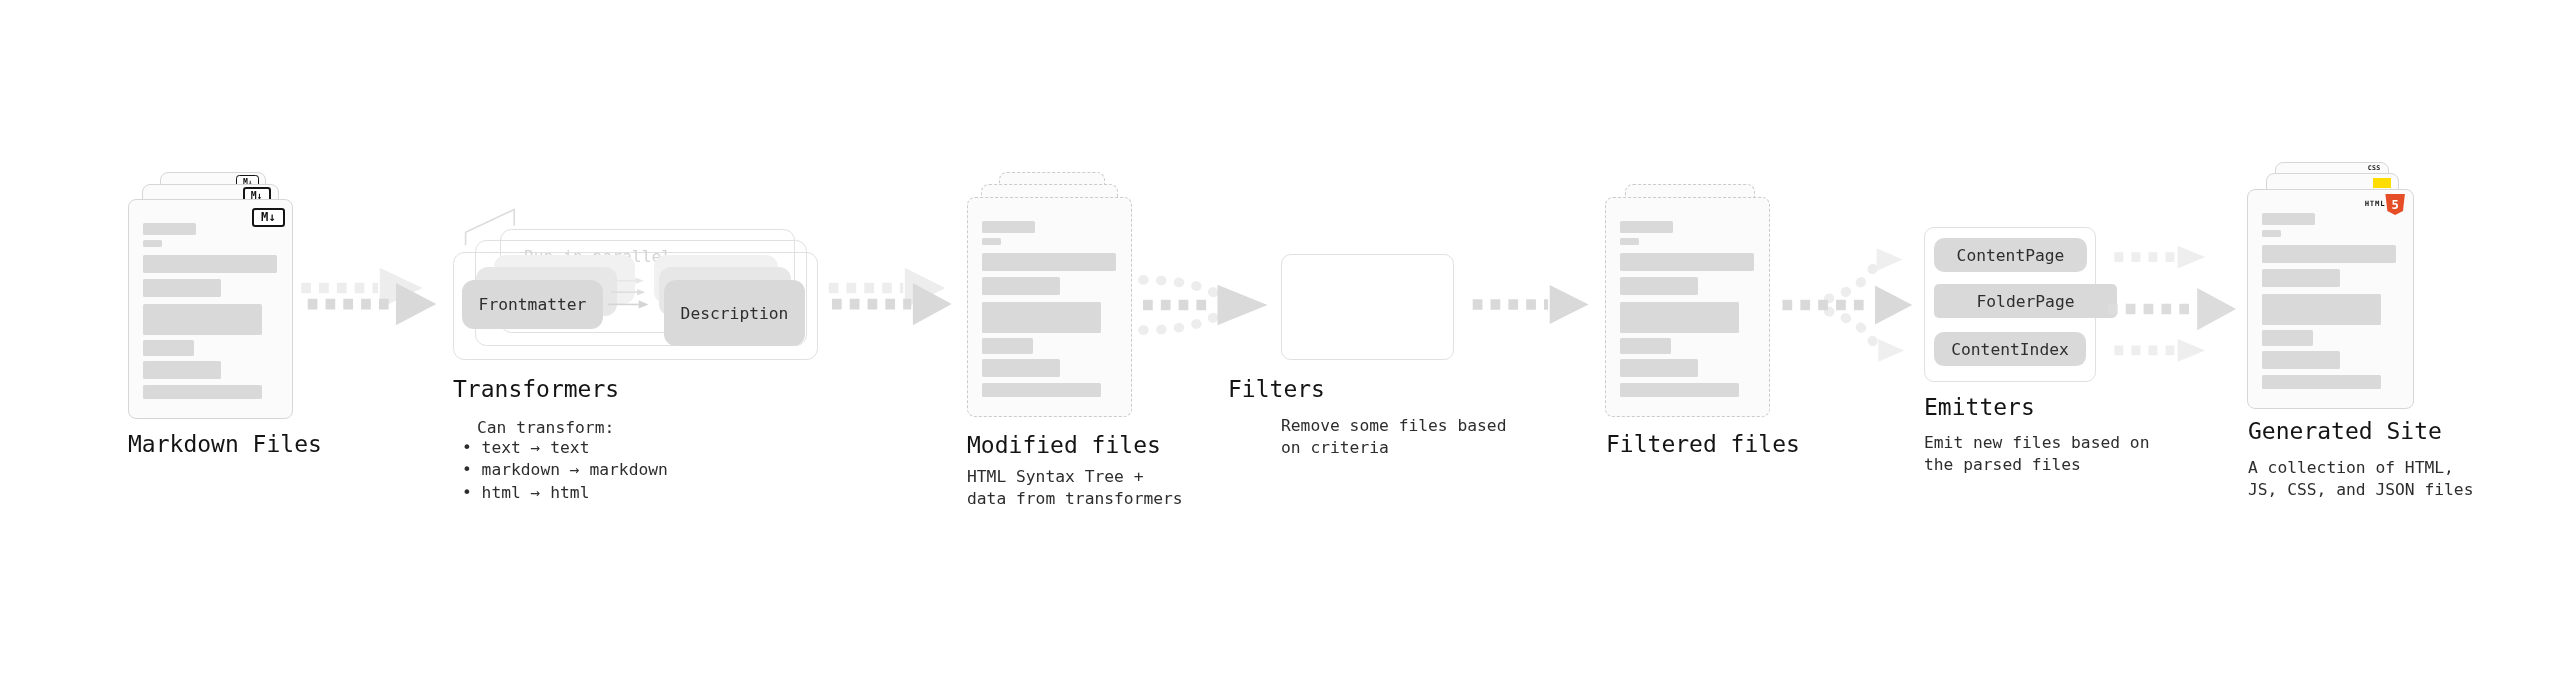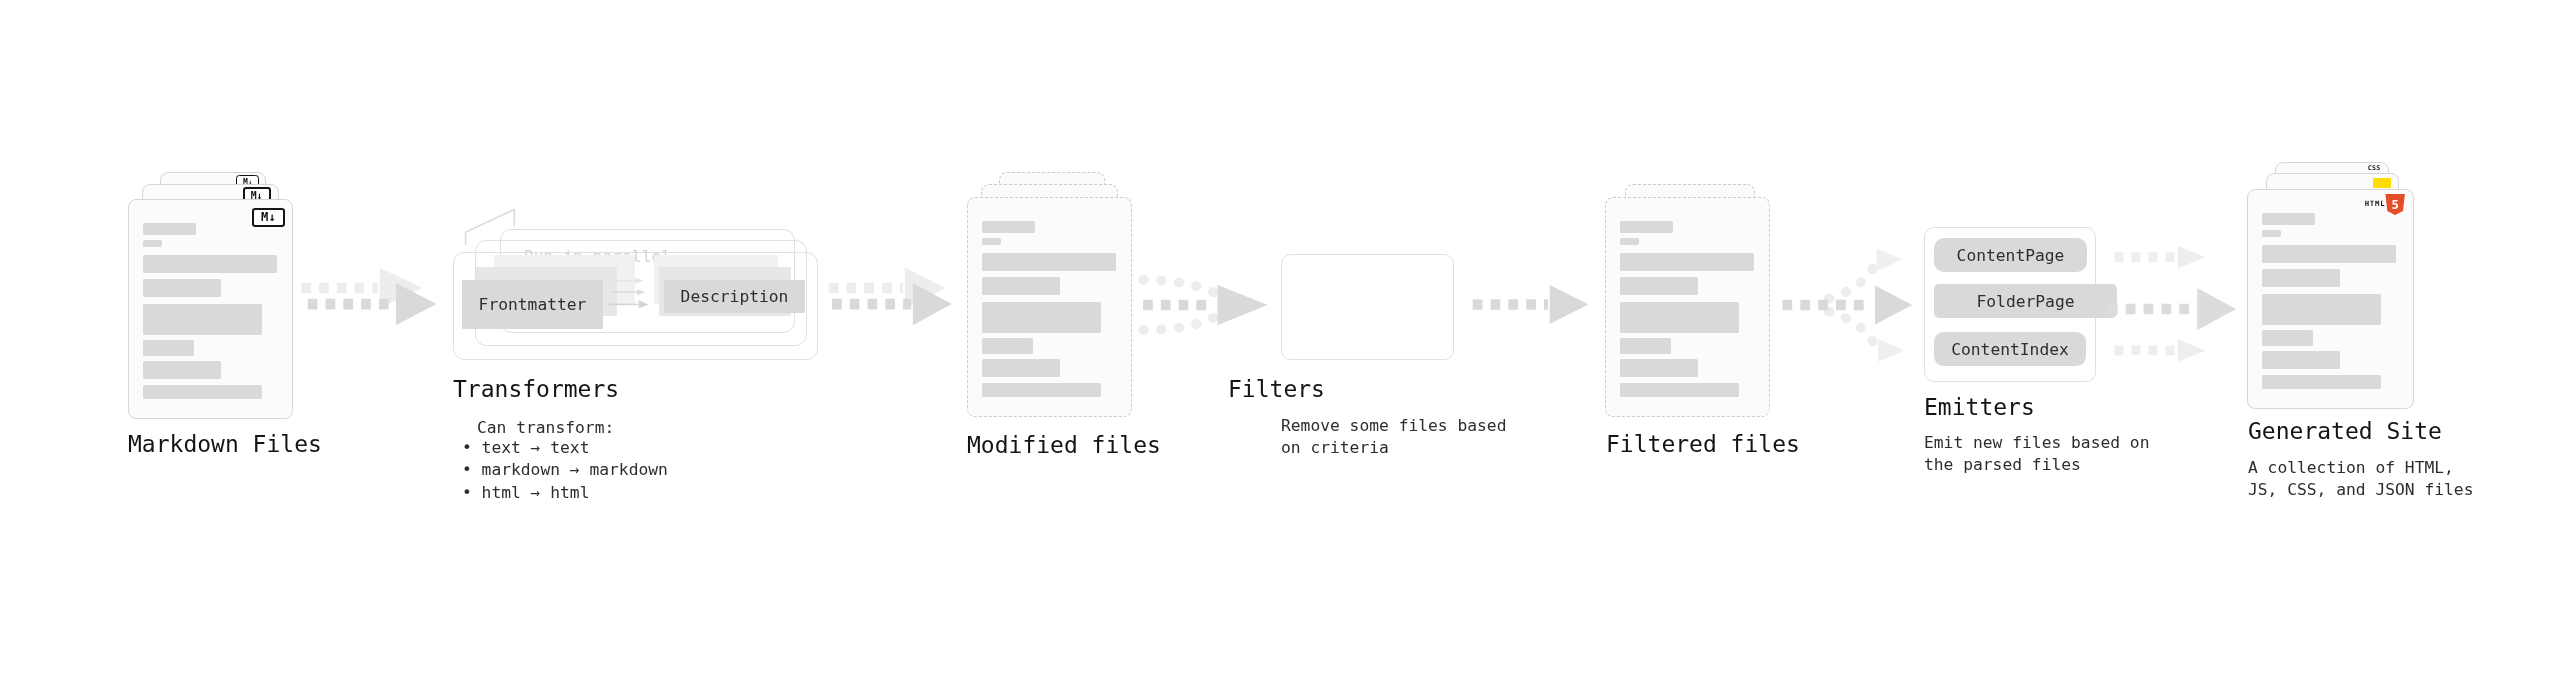--- a/index.html
+++ b/index.html
@@ -33,21 +33,21 @@
   .css-badge .css-bar { width:14.6px; height:2.4px; margin-top:0.8px; }
   .js-badge { position:absolute; right:7.3px; top:4.1px; width:18px; height:9.8px; }
   .html5-badge { position:absolute; right:8.1px; top:3.3px; display:flex; flex-direction:row; align-items:center; }
   .html5-badge .h5-txt { font-size:7.3px; font-weight:800; color:#141414; letter-spacing:0.8px; line-height:8.1px; }
   .html5-badge .h5-shield { width:19.5px; height:21px; margin-top:0.8px; color:#fff; font-size:12.2px; font-weight:bold;
        display:flex; align-items:center; justify-content:center;
        clip-path:polygon(0 0, 100% 0, 90% 80%, 50% 100%, 10% 80%); }
 
   
   .frame { position:absolute; border:1.6px solid #e0e0e0; border-radius:11.4px; background:transparent; }
-  .pill { position:absolute; background:#d9d9d9; border-radius:1px; display:flex; align-items:center;
+  .pill { position:absolute; background:#d9d9d9; border-radius:12px; display:flex; align-items:center;
           justify-content:center; font-size:16.3px; color:#2e2e2e; }
   .pill.g1 { background:#e7e7e7; }
   .pill.g2 { background:#f1f1f1; }
 
   
   .box { position:absolute; border:1.6px solid #e0e0e0; border-radius:9.8px; background:#ffffff; }
 
   
   .stage-label { position:absolute; font-size:23px; font-weight:500; color:#141414; white-space:nowrap; }
   .stage-sub   { position:absolute; font-size:16.3px; line-height:22px; color:#2d2d2d; white-space:pre-line; }
@@ -101,21 +101,21 @@
       <polyline points="8,52 8,36 68,8 68,28" fill="none" stroke="#dcdcdc" stroke-width="2"></polyline>
     </svg>
     <div class="annotation" style="left:524px; top:205px;">Run in parallel</div>
 
     <div class="pill g2" style="left:494px; top:255px; width:141px; height:49px;"></div>
     <div class="pill g1" style="left:476px; top:267px; width:141px; height:49px;"></div>
     <div class="pill" style="left:462px; top:280px; width:141px; height:49px;">Frontmatter</div>
 
     <div class="pill g2" style="left:654px; top:255px; width:124px; height:49px;"></div>
     <div class="pill g1" style="left:659px; top:267px; width:132px; height:49px;"></div>
-    <div class="pill" style="left:664px; top:280px; width:141px; height:33px;">Description</div>
+    <div class="pill" style="left:664px; top:280px; width:141px; height:66px;">Description</div>
 
     <svg style="left:606px; top:275px;" width="49" height="36" viewBox="0 0 60 44">
       <line x1="10" y1="7" x2="36" y2="7" stroke="#e6e6e6" stroke-width="2"></line>
         <polygon points="36,3 46,7 36,11" fill="#e6e6e6"></polygon>
       <line x1="6" y1="21" x2="38" y2="21" stroke="#dedede" stroke-width="2"></line>
         <polygon points="38,17 48,21 38,25" fill="#dedede"></polygon>
       <line x1="2" y1="36" x2="40" y2="36" stroke="#d4d4d4" stroke-width="2"></line>
         <polygon points="40,31 52,36 40,41" fill="#d4d4d4"></polygon>
     </svg>
   </div>
@@ -144,20 +144,22 @@
         <div class="bar b3"></div>
         <div class="bar b4"></div>
         <div class="bar b5"></div>
         <div class="bar b6"></div>
         <div class="bar b7"></div>
         <div class="bar b8"></div>
       </div>
     </div>
   </div>
   <div class="stage-label" style="left:967px; top:432px;">Modified files</div>
+  <div class="stage-sub" style="left:967px; top:466px;">HTML Syntax Tree +
+data from transformers</div>
 
   <svg style="left:1136px; top:267px;" width="137" height="76" viewBox="0 0 168 94">
     <path d="M8,16 Q80,16 112,42" fill="none" stroke="#ededed" stroke-width="12" stroke-linecap="round" stroke-dasharray="1 21"></path>
     <path d="M8,78 Q80,78 112,52" fill="none" stroke="#ededed" stroke-width="12" stroke-linecap="round" stroke-dasharray="1 21"></path>
     <line x1="8" y1="47" x2="96" y2="47" stroke="#d9d9d9" stroke-width="13" stroke-dasharray="12 10"></line>
     <polygon points="100,22 162,47 100,72" fill="#dadada"></polygon>
   </svg>
 
   <div class="box" style="left:1281px; top:254px; width:173px; height:106px;"></div>
   <div class="stage-label" style="left:1228px; top:376px;">Filters</div>

